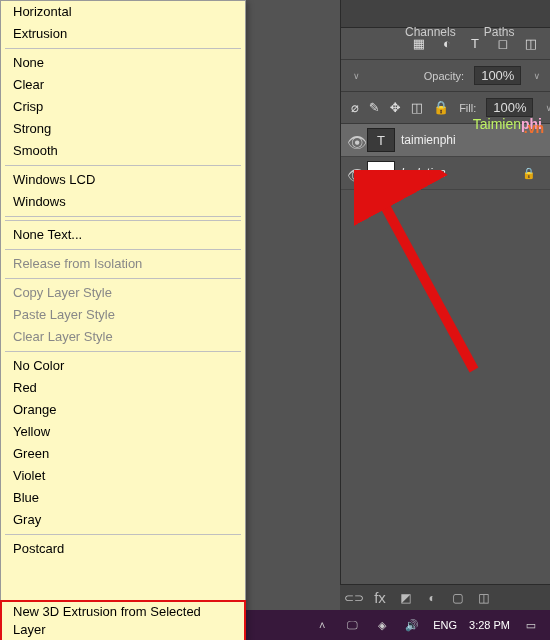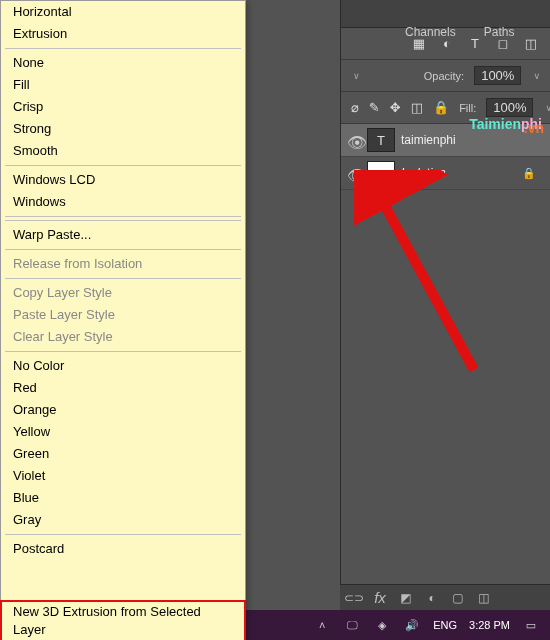--- a/index.html
+++ b/index.html
@@ -64,21 +64,21 @@
     
     .arrow {
       position: absolute; left: 354px; top: 170px; z-index: 50;
       pointer-events: none;
     }
     
     .watermark {
       position: absolute; right: 8px; top: 116px; z-index: 60; pointer-events: none;
       font-family: Arial; font-size: 14px;
     }
-    .watermark .w1 { color: #5eead4; font-weight: bold; }
+    .watermark .w1 { color: #bef264; font-weight: normal; }
     .watermark .w2 { color: #f9a8d4; font-weight: bold; margin-top: 44px; }
     .watermark .vn { position: absolute; right: -2px; top: 4px; color: #f07030; font-size: 14px; font-weight: bold; }
     
     .taskbar {
       position: absolute; bottom: 0; left: 0; right: 0; height: 30px;
       background: #37183b; display: flex; align-items: center; color: #fff;
       font-size: 11px; justify-content: flex-end; gap: 12px; padding: 0 10px;
     }
     .taskbar .left-icons { position: absolute; left: 4px; display: flex; gap: 8px; }
     .taskbar-icon { width: 18px; height: 18px; display: flex; align-items: center; justify-content: center; color: #ccc; }
@@ -137,42 +137,42 @@
       <span class="eye-icon">👁</span>
       <div class="layer-thumb"></div>
       <span class="layer-name">Isolation</span>
       <span class="lock-icon">🔒</span>
     </div>
   </div>
 </div>
 
 <div class="bottom-bar">
   <span class="bottom-icon">⊂⊃</span>
-  <span class="bottom-icon" style="font-style:italic;font-size:15px">fx</span>
+  <span class="bottom-icon" style="font-size:15px">fx</span>
   <span class="bottom-icon">◩</span>
   <span class="bottom-icon">◐</span>
   <span class="bottom-icon">▢</span>
   <span class="bottom-icon">◫</span>
 </div>
 
 <div class="context-menu">
   <div class="menu-item">Horizontal</div>
   <div class="menu-item">Extrusion</div>
   <div class="menu-sep"></div>
   <div class="menu-item">None</div>
-  <div class="menu-item">Fill</div>
+  <div class="menu-item">Clear</div>
   <div class="menu-item">Crisp</div>
   <div class="menu-item">Strong</div>
   <div class="menu-item">Smooth</div>
   <div class="menu-sep"></div>
   <div class="menu-item">Windows LCD</div>
   <div class="menu-item">Windows</div>
   <div class="menu-sep"></div>
   <div class="menu-sep"></div>
-  <div class="menu-item">Warp Paste...</div>
+  <div class="menu-item">None Text...</div>
   <div class="menu-sep"></div>
   <div class="menu-item disabled">Release from Isolation</div>
   <div class="menu-sep"></div>
   <div class="menu-item disabled">Copy Layer Style</div>
   <div class="menu-item disabled">Paste Layer Style</div>
   <div class="menu-item disabled">Clear Layer Style</div>
   <div class="menu-sep"></div>
   <div class="menu-item">No Color</div>
   <div class="menu-item">Red</div>
   <div class="menu-item">Orange</div>

